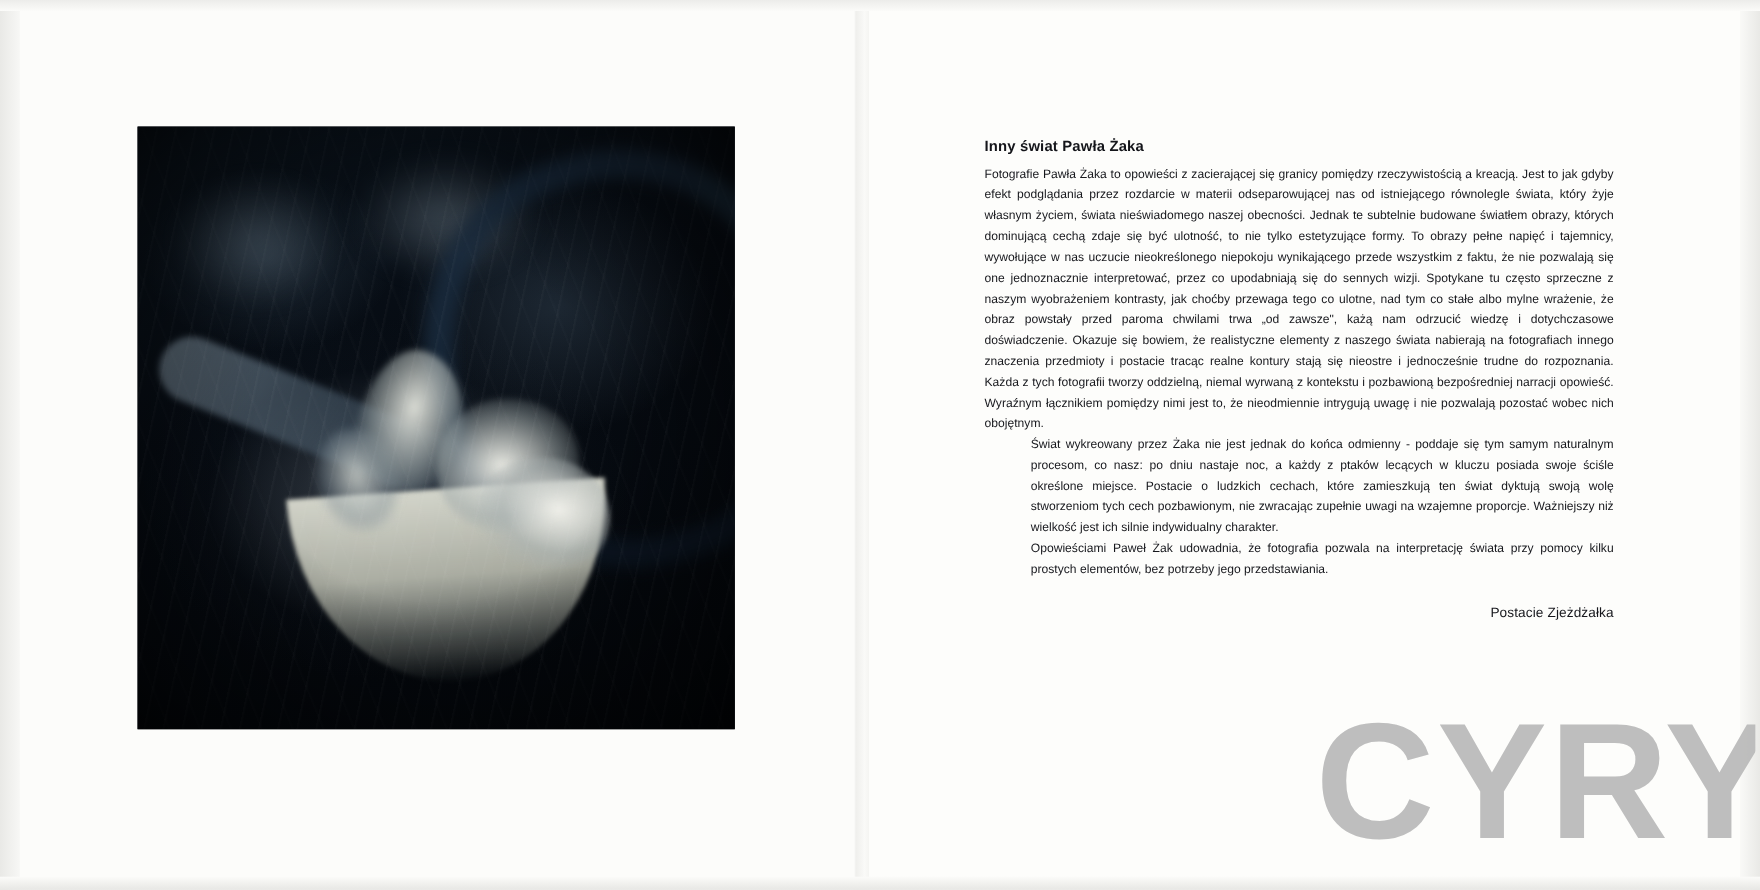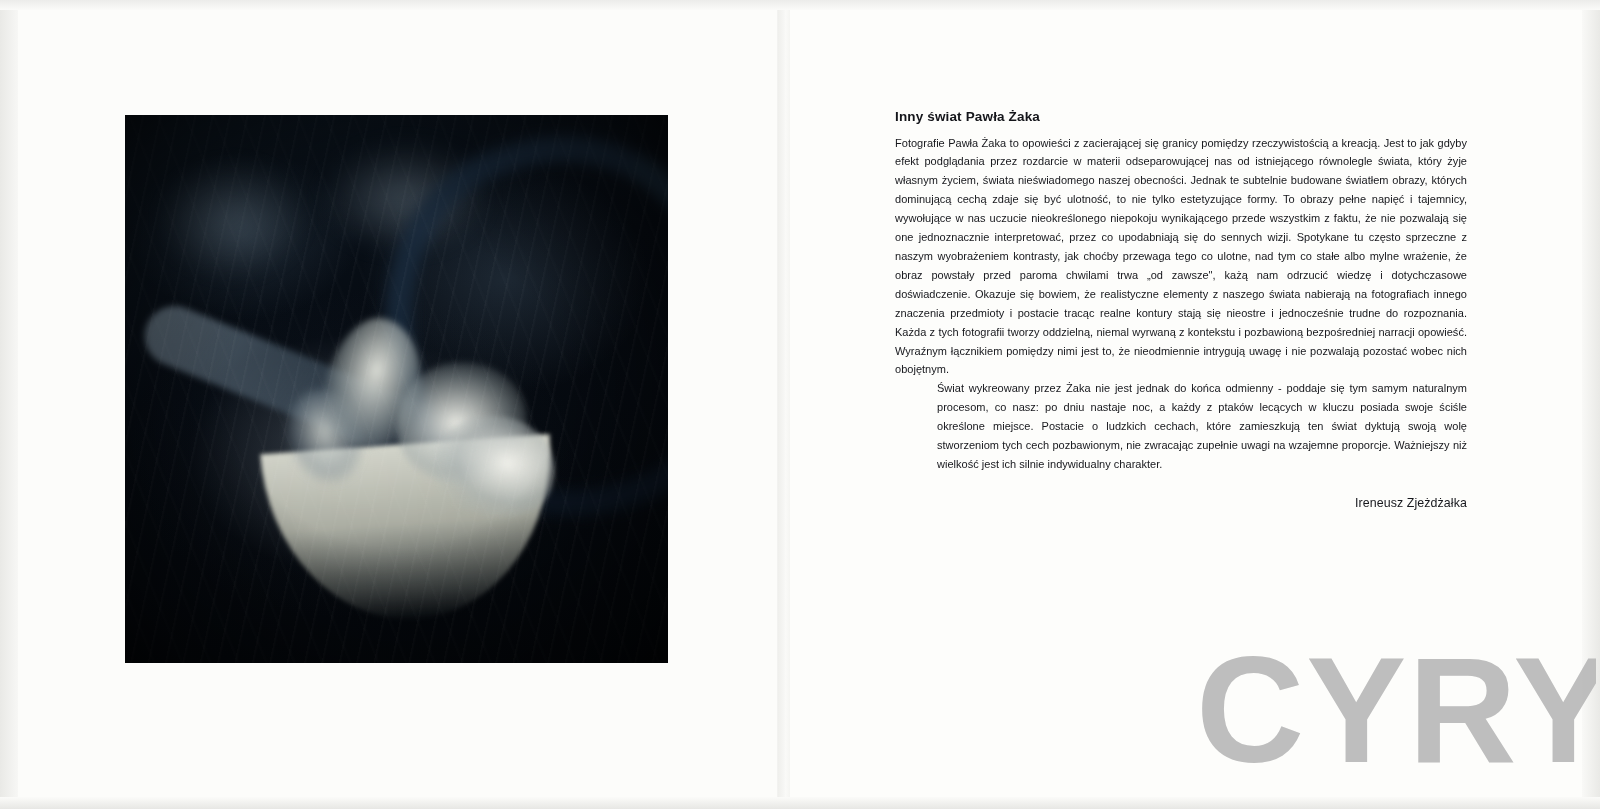--- a/index.html
+++ b/index.html
@@ -203,21 +203,21 @@
   .vignette {
     position: absolute;
     inset: 0;
     background: radial-gradient(ellipse 75% 72% at 50% 50%, rgba(0,0,0,0) 40%, rgba(0,0,0,0.55) 85%, rgba(0,0,0,0.8) 100%);
   }
 
   
   .text-col {
     position: absolute;
     left: 895px;
-    top: 108px;
+    top: 124px;
     width: 572px;
   }
   .essay-title {
     font-size: 13.5px;
     font-weight: bold;
     color: #14151a;
     letter-spacing: 0.15px;
     margin: 0 0 8px 0;
     line-height: 1.3;
   }
@@ -284,21 +284,22 @@
       <div class="figure-c"></div>
       <div class="scratches"></div>
       <div class="vignette"></div>
     </div>
   </div>
 
   <div class="text-col">
     <h1 class="essay-title">Inny świat Pawła Żaka</h1>
     <p class="para">Fotografie Pawła Żaka to opowieści z zacierającej się granicy pomiędzy rzeczywistością a kreacją. Jest to jak gdyby efekt podglądania przez rozdarcie w materii odseparowującej nas od istniejącego równolegle świata, który żyje własnym życiem, świata nieświadomego naszej obecności. Jednak te subtelnie budowane światłem obrazy, których dominującą cechą zdaje się być ulotność, to nie tylko estetyzujące formy. To obrazy pełne napięć i tajemnicy, wywołujące w nas uczucie nieokreślonego niepokoju wynikającego przede wszystkim z faktu, że nie pozwalają się one jednoznacznie interpretować, przez co upodabniają się do sennych wizji. Spotykane tu często sprzeczne z naszym wyobrażeniem kontrasty, jak choćby przewaga tego co ulotne, nad tym co stałe albo mylne wrażenie, że obraz powstały przed paroma chwilami trwa „od zawsze", każą nam odrzucić wiedzę i dotychczasowe doświadczenie. Okazuje się bowiem, że realistyczne elementy z naszego świata nabierają na fotografiach innego znaczenia  przedmioty i postacie tracąc realne kontury stają się nieostre i jednocześnie trudne do rozpoznania. Każda z tych fotografii tworzy oddzielną, niemal wyrwaną z kontekstu i pozbawioną bezpośredniej narracji opowieść. Wyraźnym łącznikiem pomiędzy nimi jest to, że nieodmiennie intrygują uwagę i nie pozwalają pozostać wobec nich obojętnym.</p>
     <p class="para">Świat wykreowany przez Żaka nie jest jednak do końca odmienny - poddaje się tym samym naturalnym procesom, co nasz: po dniu nastaje noc,  a każdy z ptaków lecących w kluczu posiada swoje ściśle określone miejsce. Postacie o ludzkich cechach, które zamieszkują ten świat dyktują swoją wolę stworzeniom tych cech pozbawionym, nie zwracając zupełnie uwagi na wzajemne proporcje. Ważniejszy niż wielkość jest ich silnie indywidualny charakter.</p>
-    <div class="signature">Ireneusz Zjeżdżałka</div>
+    <p class="para">Opowieściami Paweł Żak udowadnia, że fotografia pozwala na interpretację świata przy pomocy kilku prostych elementów, bez potrzeby jego przedstawiania.</p>
+    <div class="signature">Postacie Zjeżdżałka</div>
   </div>
 
   <div class="watermark">
     <svg width="400" height="160" viewBox="0 0 400 160" xmlns="http://www.w3.org/2000/svg">
       <text class="wm-text" x="0" y="132">CYRYL</text>
     </svg>
   </div>
 </div>
 
 </body></html>

